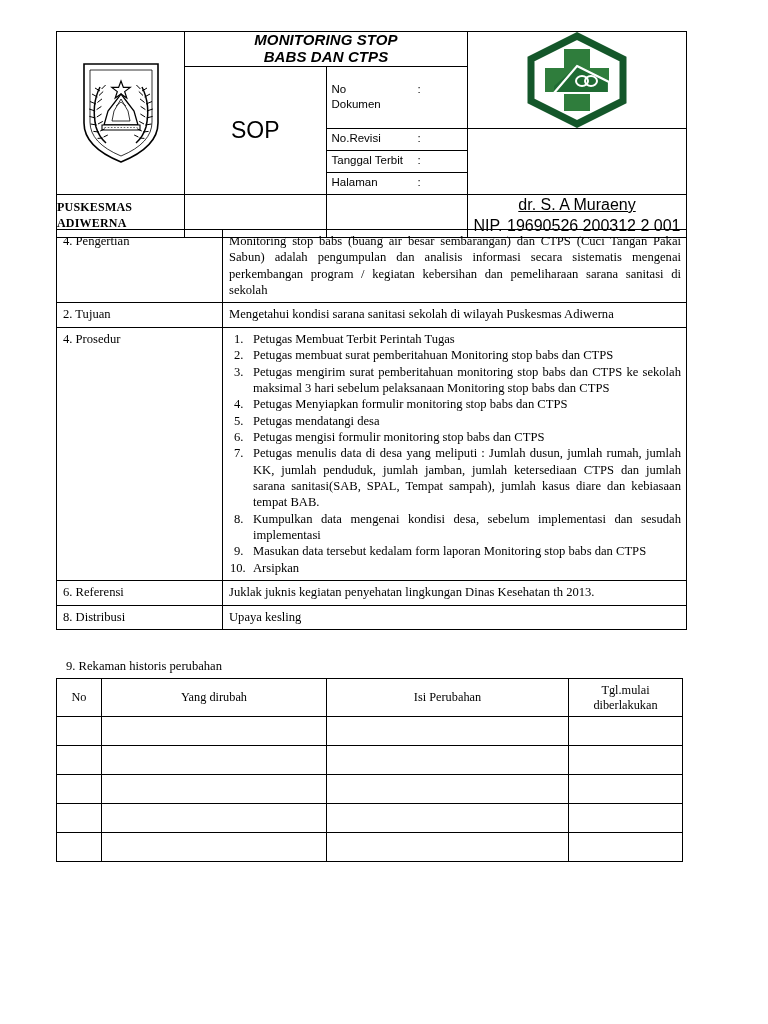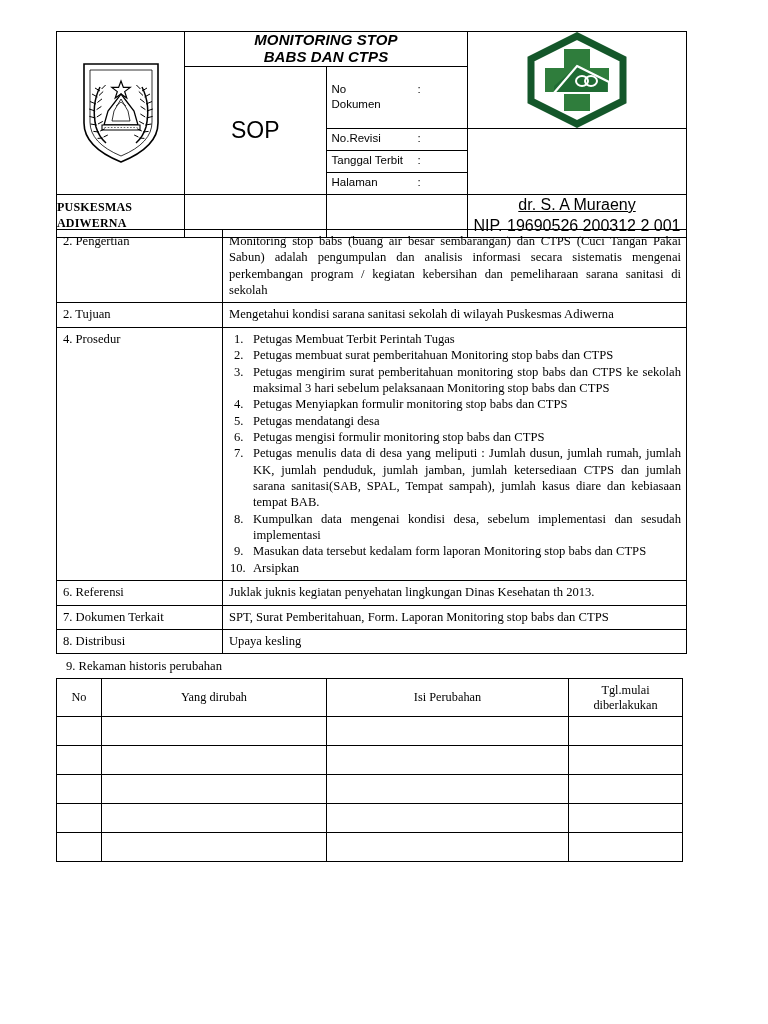--- a/index.html
+++ b/index.html
@@ -291,21 +291,21 @@
         <span class="sig-name">dr. S. A Muraeny</span>
         <span class="sig-nip">NIP. 19690526 200312 2 001</span>
       </td>
     </tr>
   </tbody>
     </table>
 
   <table class="sop-table">
     <tbody>
         <tr>
-      <td class="sop-label">2. Pengertian</td>
+      <td class="sop-label">4. Pengertian</td>
       <td class="sop-body">Monitoring stop babs (buang air besar sembarangan) dan CTPS (Cuci Tangan Pakai Sabun) adalah pengumpulan dan analisis informasi secara sistematis mengenai perkembangan program / kegiatan kebersihan dan pemeliharaan sarana sanitasi di sekolah</td>
     </tr>
     <tr>
       <td class="sop-label">2. Tujuan</td>
       <td class="sop-body">Mengetahui kondisi sarana sanitasi sekolah di wilayah Puskesmas Adiwerna</td>
     </tr>
 
     <tr>
       <td class="sop-label">4. Prosedur</td>
       <td>
@@ -350,24 +350,20 @@
             <span class="proc-num wide">10.</span>
             <span class="proc-text">Arsipkan</span>
           </li>
         </ol>
       </td>
     </tr>
 
     <tr>
       <td class="sop-label">6. Referensi</td>
       <td class="sop-body">Juklak juknis kegiatan penyehatan lingkungan Dinas Kesehatan th 2013.</td>
-    </tr>
-    <tr>
-      <td class="sop-label">7.  Dokumen Terkait</td>
-      <td class="sop-body">SPT, Surat Pemberitahuan, Form. Laporan Monitoring stop babs dan CTPS</td>
     </tr>
     <tr>
       <td class="sop-label">8.  Distribusi</td>
       <td class="sop-body">Upaya kesling</td>
     </tr>
   </tbody>
     </table>
 
   <div class="rekaman-line">9. Rekaman historis  perubahan</div>
 

